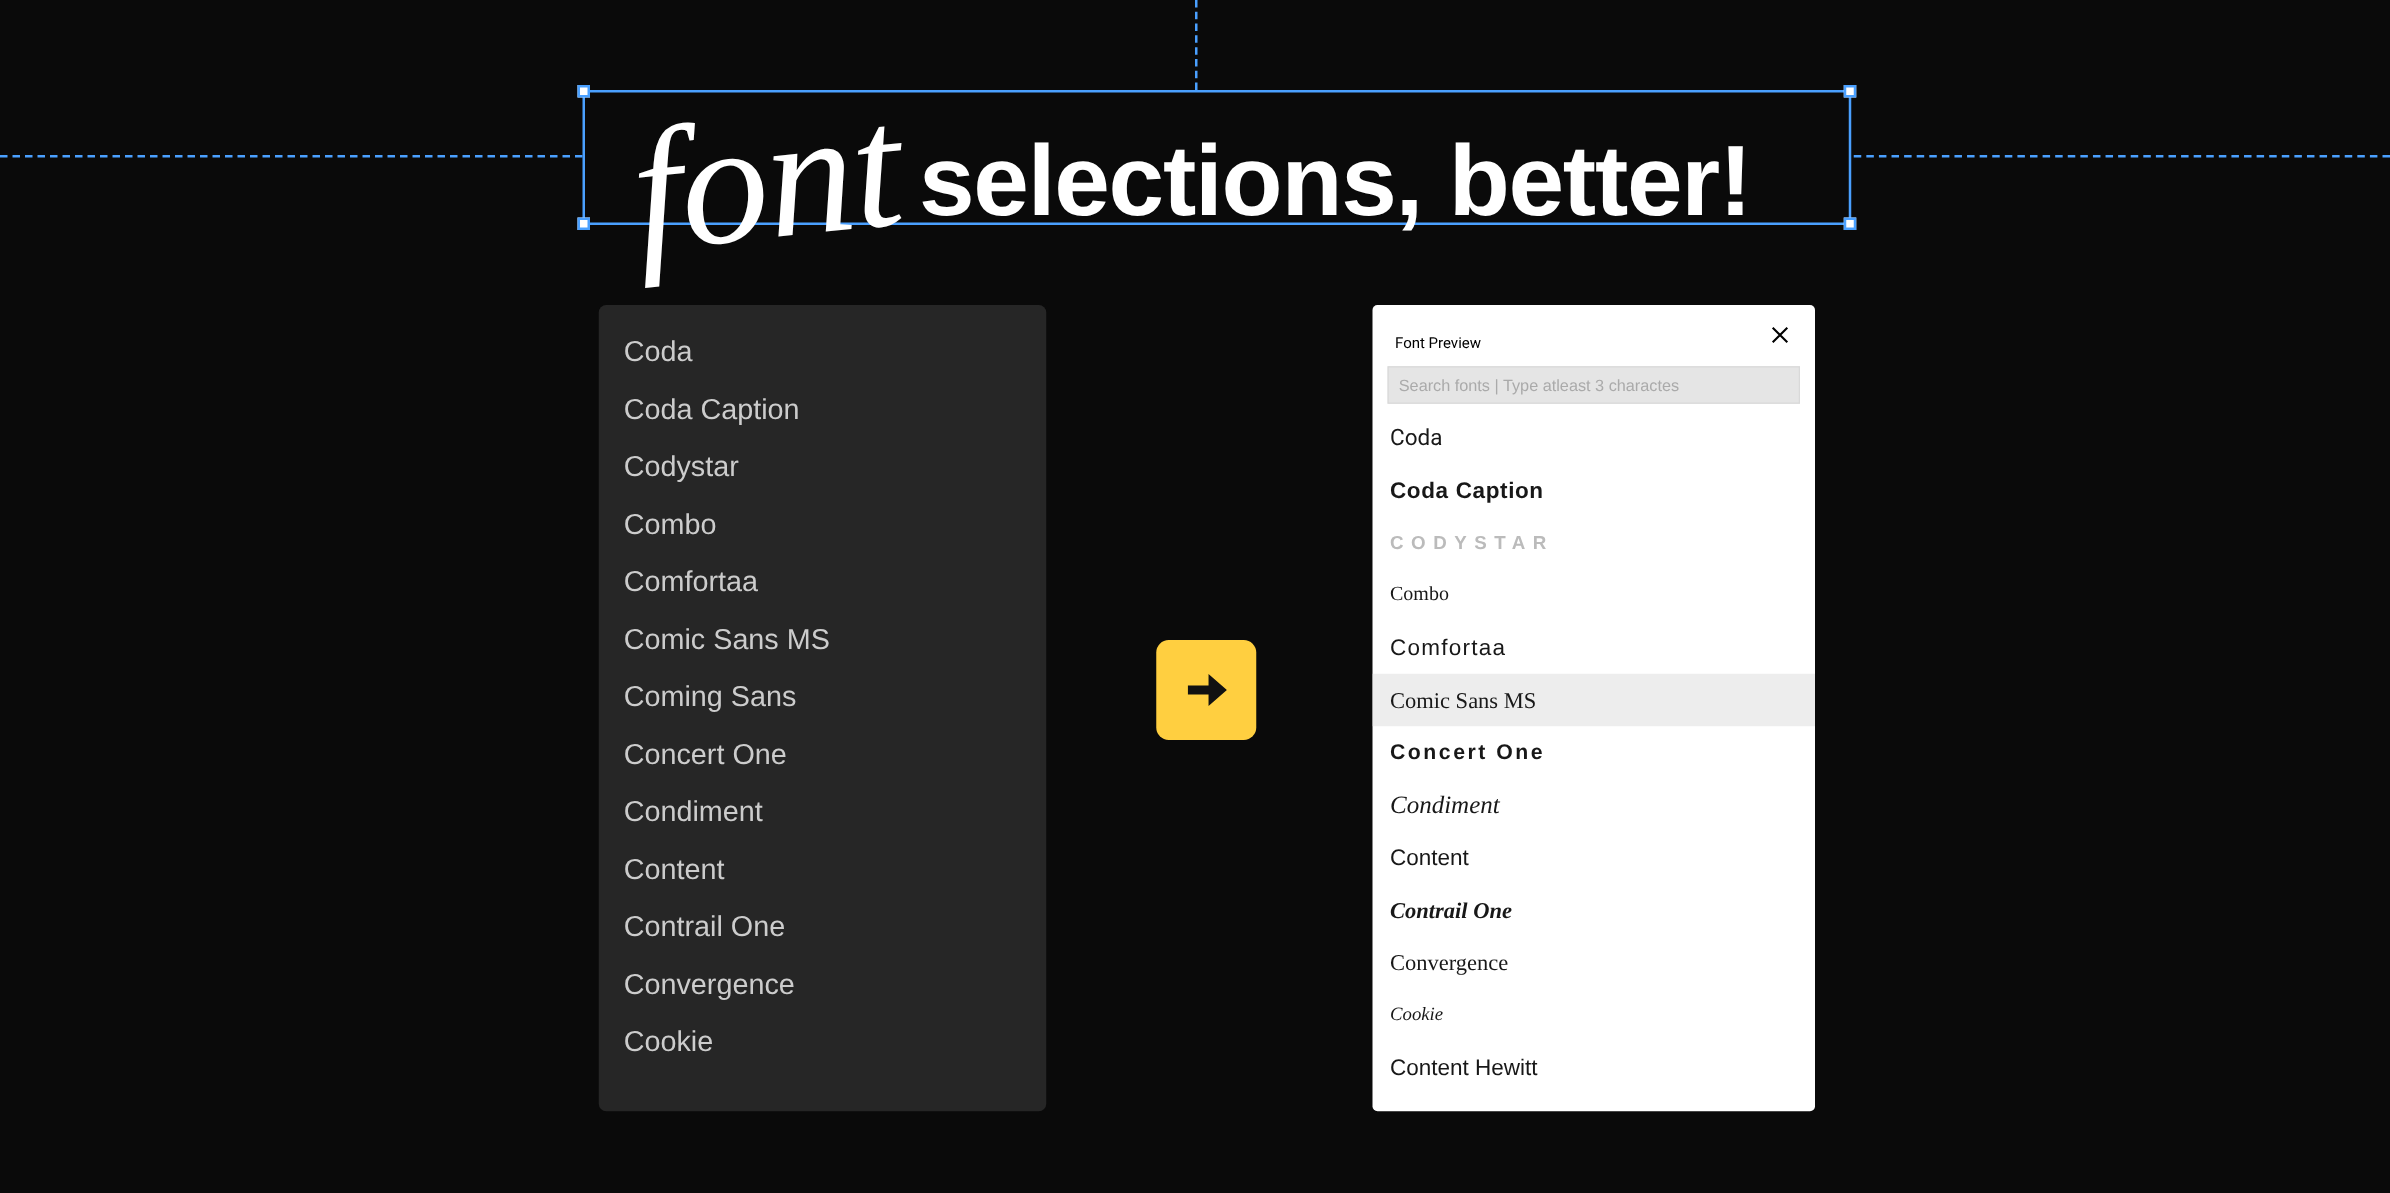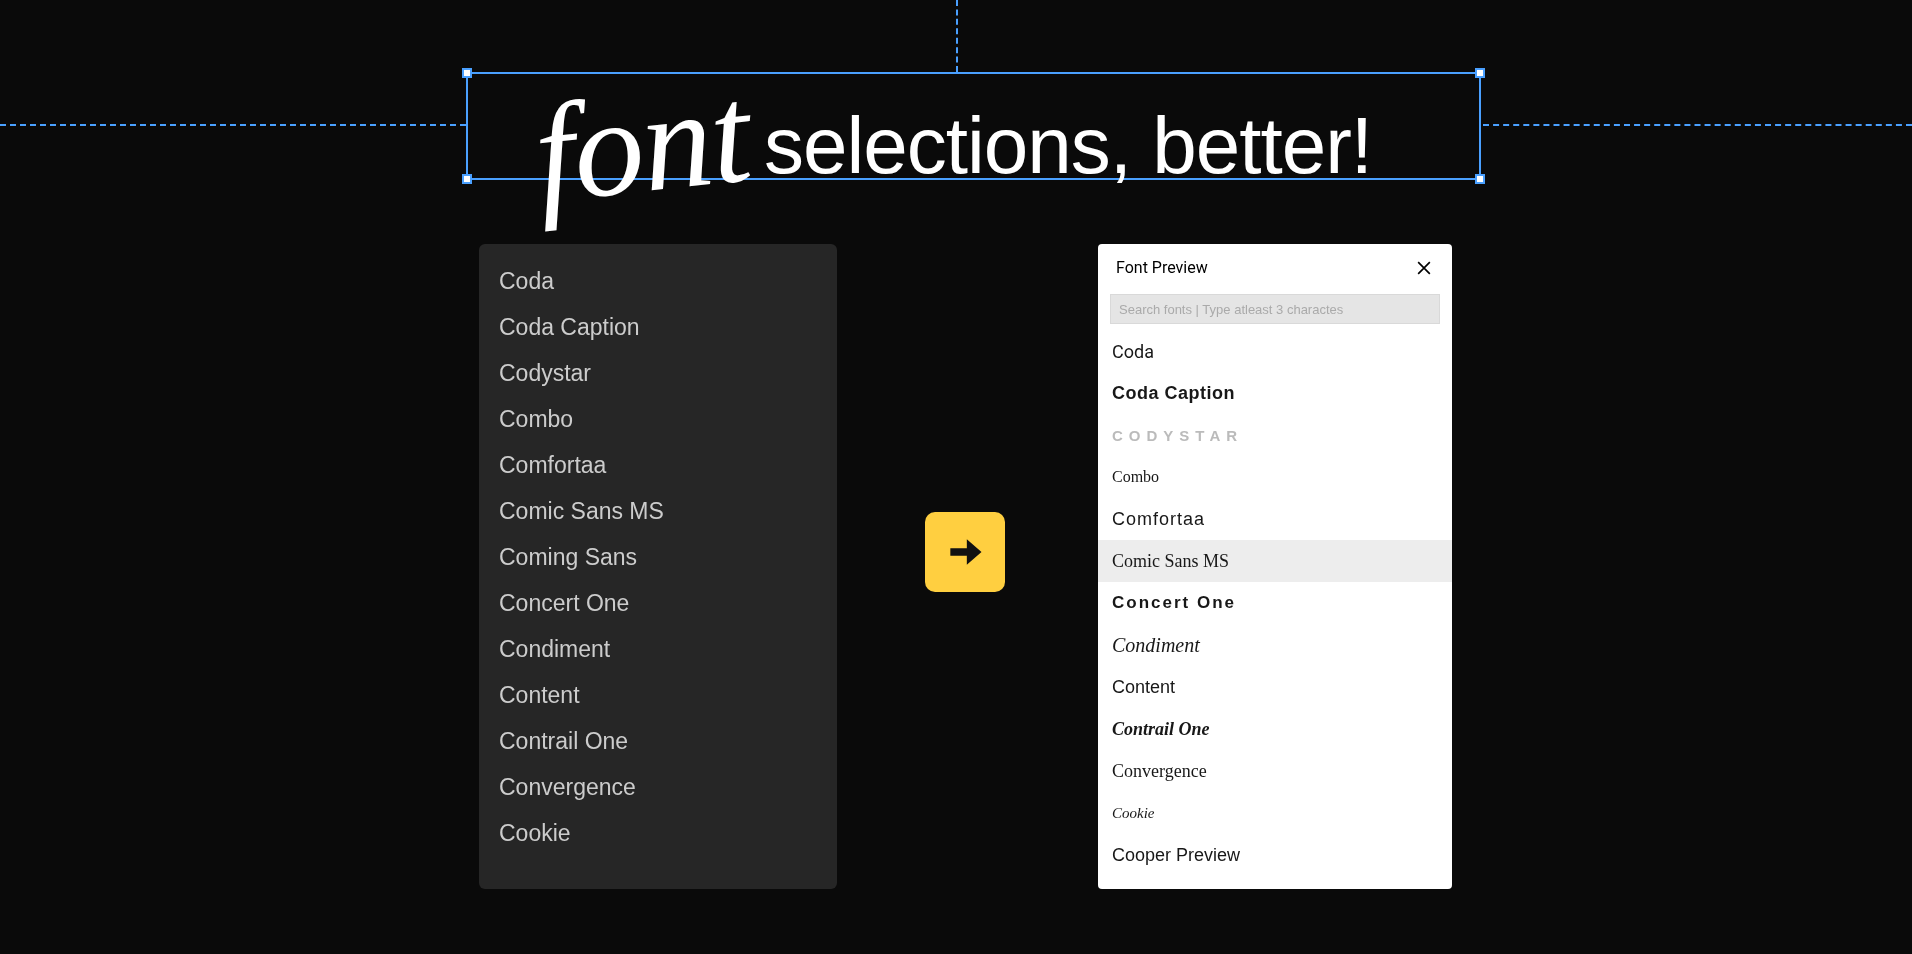--- a/index.html
+++ b/index.html
@@ -66,21 +66,21 @@
     font-family: "Brush Script MT", cursive;
     font-size: 140px;
     font-style: italic;
     display: inline-block;
     transform: translateY(18px) rotate(-6deg);
     margin-right: -6px;
     position: relative;
     margin-left: -40px;
   }
   .title-rest {
-    font-weight: 400;
+    font-weight: 700;
     font-family: Arial, sans-serif;
   }
   
   
   .left-panel {
     position: absolute;
     left: 479px;
     top: 244px;
     width: 358px;
     height: 645px;
@@ -119,24 +119,24 @@
     top: 244px;
     width: 354px;
     height: 645px;
     background: #fff;
     border-radius: 4px;
     color: #000;
     overflow: hidden;
   }
   .rp-header {
     display: flex;
-    align-items: flex-start;
+    align-items: flex-end;
     justify-content: space-between;
     padding: 14px 18px 12px 18px;
-    font-size: 16px;
+    font-size: 12px;
   }
   .rp-close { cursor: pointer; }
   .rp-close svg { width: 20px; height: 20px; }
   
   .rp-search {
     margin: 0 12px 4px 12px;
     border: 1px solid #d9d9d9;
     background: #e5e5e5;
     height: 30px;
     display: flex;
@@ -239,16 +239,16 @@
     <div class="rp-item s-codystar">CODYSTAR</div>
     <div class="rp-item s-combo">Combo</div>
     <div class="rp-item s-comfortaa">Comfortaa</div>
     <div class="rp-item s-comic selected">Comic Sans MS</div>
     <div class="rp-item s-concert">Concert One</div>
     <div class="rp-item s-condiment">Condiment</div>
     <div class="rp-item s-content">Content</div>
     <div class="rp-item s-contrail">Contrail One</div>
     <div class="rp-item s-convergence">Convergence</div>
     <div class="rp-item s-cookie">Cookie</div>
-    <div class="rp-item s-cooper">Cooper Preview</div>
+    <div class="rp-item s-cooper">Content Hewitt</div>
     <div class="rp-item s-copperplate">Copperplate</div>
   </div>
 </div>
 
 </body></html>

